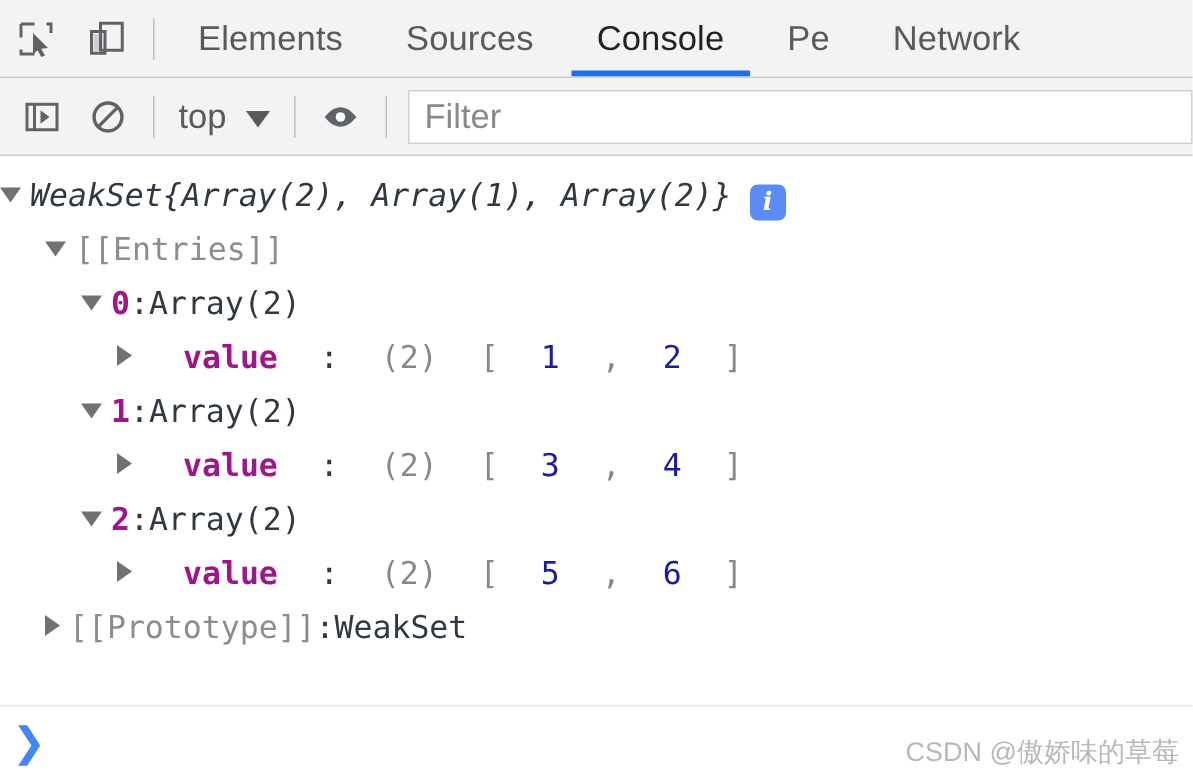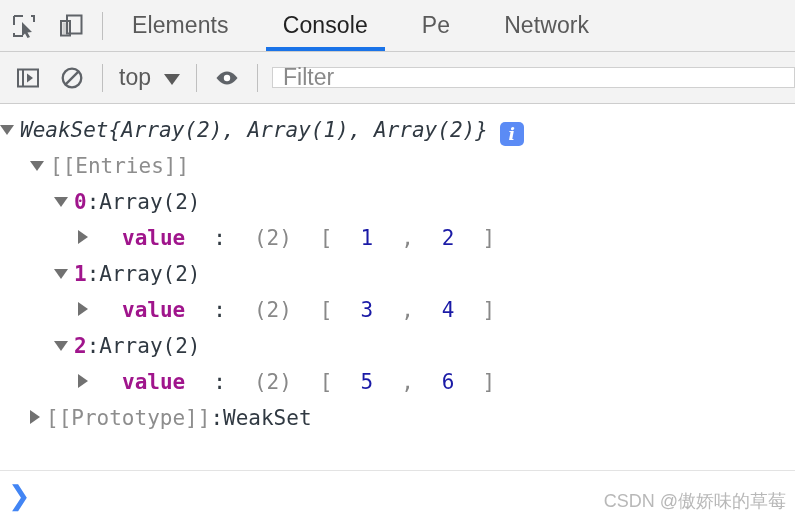--- a/index.html
+++ b/index.html
@@ -48,21 +48,20 @@
     margin: 12px 8px 12px 8px;
     align-self: stretch;
     height: 28px;
     margin-top: 12px;
   }
   .tabs {
     display: flex;
     align-items: stretch;
     flex: 1;
     overflow: hidden;
-    gap: 12px;
   }
   .tab {
     display: flex;
     align-items: center;
     padding: 0 21px;
     font-size: 23px;
     color: #5a5a5a;
     white-space: nowrap;
     cursor: pointer;
     position: relative;
@@ -118,21 +117,21 @@
   .caret {
     width: 0;
     height: 0;
     border-left: 8px solid transparent;
     border-right: 8px solid transparent;
     border-top: 11px solid #5a5a5a;
     margin-top: 3px;
   }
   .filterbox {
     flex: 1;
-    height: 21px;
+    height: 36px;
     margin-left: 6px;
     margin-right: 0;
     background: #ffffff;
     border: 1px solid #d0d0d0;
     display: flex;
     align-items: center;
     box-sizing: border-box;
   }
   .filterbox .ph {
     font-size: 23px;
@@ -263,20 +262,23 @@
         <rect x="3" y="8" width="9" height="14.5" fill="none" stroke="#5f6368" stroke-width="2"></rect>
         <rect x="4.5" y="9.5" width="6" height="11.5" fill="#5f6368" opacity="0.25"></rect>
       </svg>
     </div>
     <div class="tb-sep"></div>
 
     <div class="tabs">
       <div class="tab">
         <span>Elements</span>
       </div>
+      <div class="tab">
+        <span>Sources</span>
+      </div>
       <div class="tab active">
         <span>Console</span>
       </div>
       <div class="tab">
         <span>Pe</span>
       </div>
       <div class="tab">
         <span>Network</span>
       </div>
     </div>

